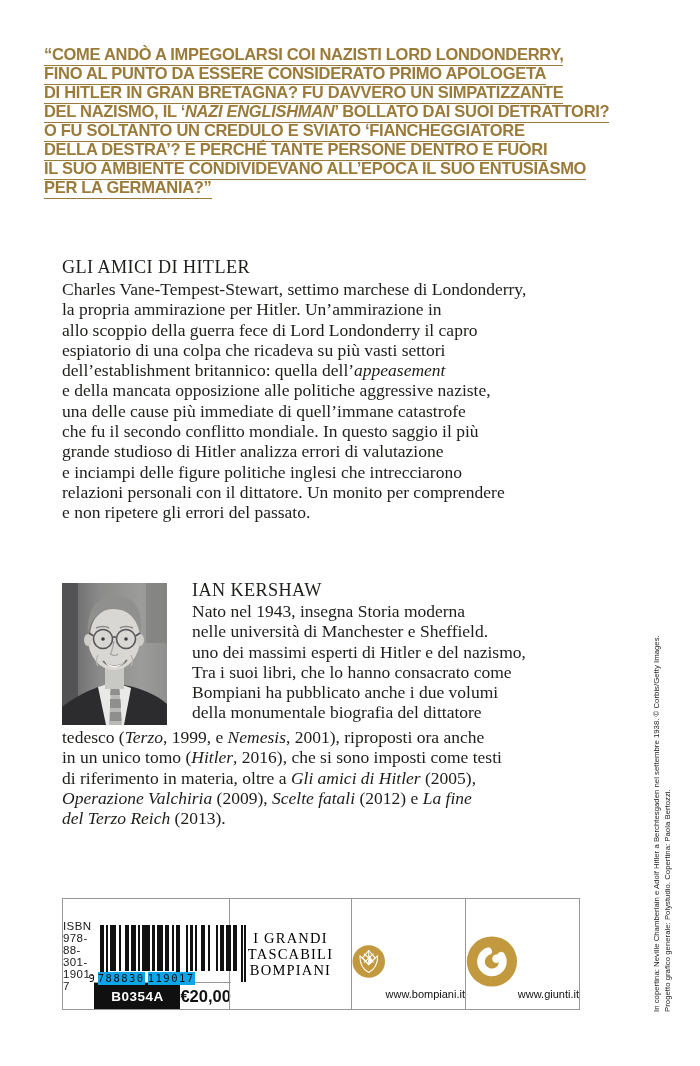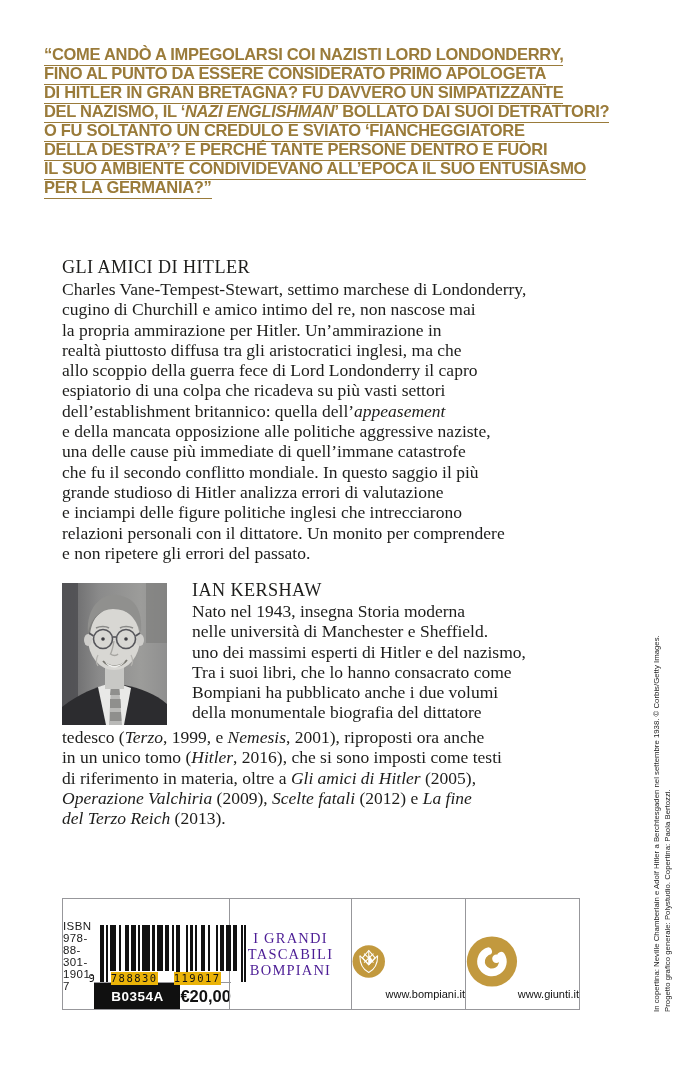--- a/index.html
+++ b/index.html
@@ -34,27 +34,27 @@
   .cell-series{width:122px;justify-content:center;}
   .cell-logo{width:114px;}
   .isbn-label{font-family:"Liberation Sans",sans-serif;font-size:11.5px;letter-spacing:0.4px;margin-top:3px;color:#1a1a1a;}
   .bc{position:relative;width:152px;height:60px;margin-top:1px;}
   .bc-bars{position:absolute;left:6px;top:0;display:flex;align-items:flex-start;}
   .bar{height:46px;background:var(--barcode_black,#111);}
   .bar.tall{height:57px;}
   .bc-digits{position:absolute;left:-6px;right:0;bottom:0;height:13px;display:flex;
              font-family:"DejaVu Sans Mono",monospace;font-size:10.5px;color:#111;}
   .bc-digits .d9{width:12px;text-align:left;}
-  .bc-digits .dg{flex:1;background:#eab308;text-align:center;letter-spacing:1.5px;margin-left:16px;}
+  .bc-digits .dg{flex:1;background:#0ea5e9;text-align:center;letter-spacing:1.5px;margin-left:3px;}
   .code-row{margin-top:auto;width:100%;height:27px;display:flex;border-top:1px solid var(--border,#97979b);box-sizing:border-box;}
   .ed-code{width:86px;background:#101010;color:#fff;display:flex;align-items:center;justify-content:center;
            font-family:"Liberation Sans",sans-serif;font-weight:bold;font-size:13.5px;letter-spacing:0.5px;}
   .price{flex:1;display:flex;align-items:center;justify-content:center;
          font-family:"Liberation Sans",sans-serif;font-weight:bold;font-size:16.5px;color:#111;}
-  .series{font-size:14.5px;line-height:16px;letter-spacing:1.2px;text-align:center;color:#4c1d95;}
+  .series{font-size:14.5px;line-height:16px;letter-spacing:1.2px;text-align:center;color:#000000;}
   .cell-logo .logo{margin-top:14px;}
   .site-url{margin-top:auto;margin-bottom:9px;font-family:"Liberation Sans",sans-serif;font-weight:normal;font-size:11px;color:#111;}
 
   
   .credits{position:absolute;left:652px;top:1012px;width:392px;transform:rotate(-90deg);transform-origin:0 0;
            font-family:"Liberation Sans",sans-serif;font-size:7.8px;line-height:10.5px;color:#222;white-space:nowrap;}
 </style>
 </head>
 <body>
 
@@ -68,23 +68,21 @@
       <div class="line"><span class="w"><span>O FU SOLTANTO UN CREDULO E SVIATO ‘FIANCHEGGIATORE</span></span></div>
       <div class="line"><span class="w"><span>DELLA DESTRA’? E PERCHÉ TANTE PERSONE DENTRO E FUORI</span></span></div>
       <div class="line"><span class="w"><span>IL SUO AMBIENTE CONDIVIDEVANO ALL’EPOCA IL SUO ENTUSIASMO</span></span></div>
       <div class="line"><span class="w"><span>PER LA GERMANIA?”</span></span></div>
     </section>
 
   <section class="synopsis">
     <h2>GLI AMICI DI HITLER</h2>
     <div>
         <div class="line"><span class="w"><span>Charles Vane-Tempest-Stewart, settimo marchese di Londonderry,</span></span></div>
-        <div class="line"><span class="w"><span>cugino di Churchill e amico intimo del re, non nascose mai</span></span></div>
         <div class="line"><span class="w"><span>la propria ammirazione per Hitler. Un’ammirazione in</span></span></div>
-        <div class="line"><span class="w"><span>realtà piuttosto diffusa tra gli aristocratici inglesi, ma che</span></span></div>
         <div class="line"><span class="w"><span>allo scoppio della guerra fece di Lord Londonderry il capro</span></span></div>
         <div class="line"><span class="w"><span>espiatorio di una colpa che ricadeva su più vasti settori</span></span></div>
         <div class="line"><span class="w"><span>dell’establishment britannico: quella dell’</span><span class="i">appeasement</span></span></div>
         <div class="line"><span class="w"><span>e della mancata opposizione alle politiche aggressive naziste,</span></span></div>
         <div class="line"><span class="w"><span>una delle cause più immediate di quell’immane catastrofe</span></span></div>
         <div class="line"><span class="w"><span>che fu il secondo conflitto mondiale. In questo saggio il più</span></span></div>
         <div class="line"><span class="w"><span>grande studioso di Hitler analizza errori di valutazione</span></span></div>
         <div class="line"><span class="w"><span>e inciampi delle figure politiche inglesi che intrecciarono</span></span></div>
         <div class="line"><span class="w"><span>relazioni personali con il dittatore. Un monito per comprendere</span></span></div>
         <div class="line"><span class="w"><span>e non ripetere gli errori del passato.</span></span></div>

